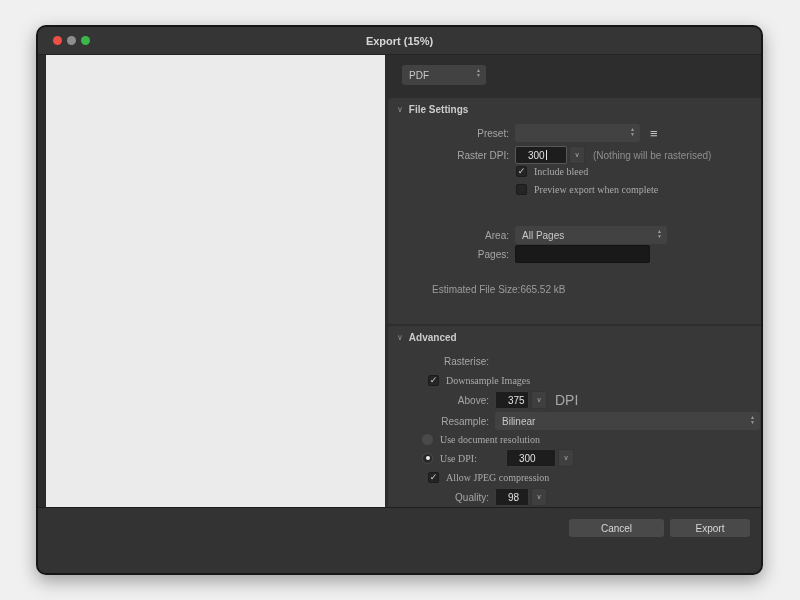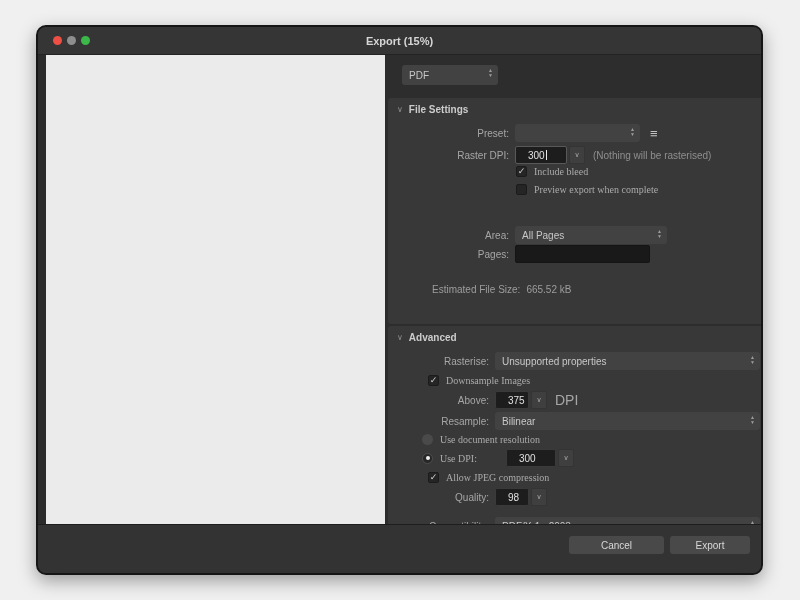--- a/index.html
+++ b/index.html
@@ -22,21 +22,21 @@
 
   .preview { position:absolute; left:8px; top:28px; width:339px; height:471px; background:#ebebeb; }
 
   .rightpanel { position:absolute; left:348px; top:28px; width:379px; height:473px; background:#2d2d2d; }
   .scrollstrip { position:absolute; right:1px; top:2px; bottom:2px; width:2px; background:#4d4d4d; border-radius:1px; opacity:.55; }
 
   .dd { background:#424242; border-radius:3px; height:18px; display:flex; align-items:center;
     padding:0 18px 0 7px; color:#c8c8c8; font-size:10px; position:relative; }
   .stepper { position:absolute; right:5px; top:3px; display:flex; flex-direction:column; align-items:center;
     color:#9c9c9c; font-size:5px; line-height:5px; letter-spacing:0; }
-  .fmt-dd { position:absolute; left:16px; top:10px; width:96px; height:20px; }
+  .fmt-dd { position:absolute; left:16px; top:10px; width:84px; height:20px; }
 
   .section { position:absolute; left:2px; width:375px; background:#383838; border-radius:3px; overflow:hidden; }
   .sec-fs { top:43px; height:226px; }
   .sec-adv { top:271px; height:202px; }
   .sec-head { position:absolute; left:9px; top:6px; display:flex; align-items:center; gap:6px;
     color:#cccccc; font-size:10px; font-weight:bold; }
   .sec-chev { color:#8d8d8d; font-size:8px; font-weight:normal; }
 
   .row { position:absolute; left:0; right:0; height:18px; display:flex; align-items:center; }
   .lbl { color:#a6a6a6; font-size:10px; text-align:right; flex:none; padding-right:6px; }
@@ -57,24 +57,24 @@
 
   .radio { width:11px; height:11px; border-radius:50%; background:#4a4a4a; flex:none;
     display:flex; align-items:center; justify-content:center; }
   .radio.sel { background:#272727; border:1px solid #4e4e4e; }
   .radio.sel::after { content:""; width:4px; height:4px; border-radius:50%; background:#efefef; }
 
   .note { color:#8f8f8f; font-size:10px; margin-left:8px; }
   .unit { color:#a6a6a6; font-size:14px; margin-left:8px; }
   .menu-icon { color:#c2c2c2; font-size:13px; margin-left:10px; }
 
-  .est { position:absolute; left:44px; top:186px; display:flex; gap:6px;
+  .est { position:absolute; left:44px; top:186px; display:flex; 
     color:#9d9d9d; font-size:10px; }
 
-  .bottombar { position:absolute; left:0; right:0; bottom:0; height:49px; background:#333333;
+  .bottombar { position:absolute; left:0; right:0; bottom:0; height:66px; background:#333333;
     border-top:1px solid #1e1e1e;padding-left:12px; }
   .btn { position:absolute; top:11px; height:18px; background:#494949; border-radius:3px;
     color:#d8d8d8; font-size:10px; display:flex; align-items:center; justify-content:center; }
   .btn-cancel { right:97px; width:95px; }
   .btn-export { right:11px; width:80px; }
 </style>
 </head>
 <body>
 
 <div class="window">
@@ -167,27 +167,20 @@
     </div>
 
     <div class="section sec-adv">
       <div class="sec-head">
         <span class="sec-chev">∨</span>
         <span>Advanced</span>
       </div>
 
       <div class="row" style="top:26px">
         <div class="lbl lbl-adv">Rasterise:</div>
-        <div class="dd" style="width:265px">
-          <span>Unsupported properties</span>
-          <span class="stepper">
-            <span>▲</span>
-              <span>▼</span>
-          </span>
-        </div>
       </div>
 
       <div class="row" style="top:47px; left:40px; height:14px">
         <div class="cb">
           <span>✓</span>
         </div>
         <span class="cb-label">Downsample Images</span>
       </div>
 
       <div class="row" style="top:65px">

